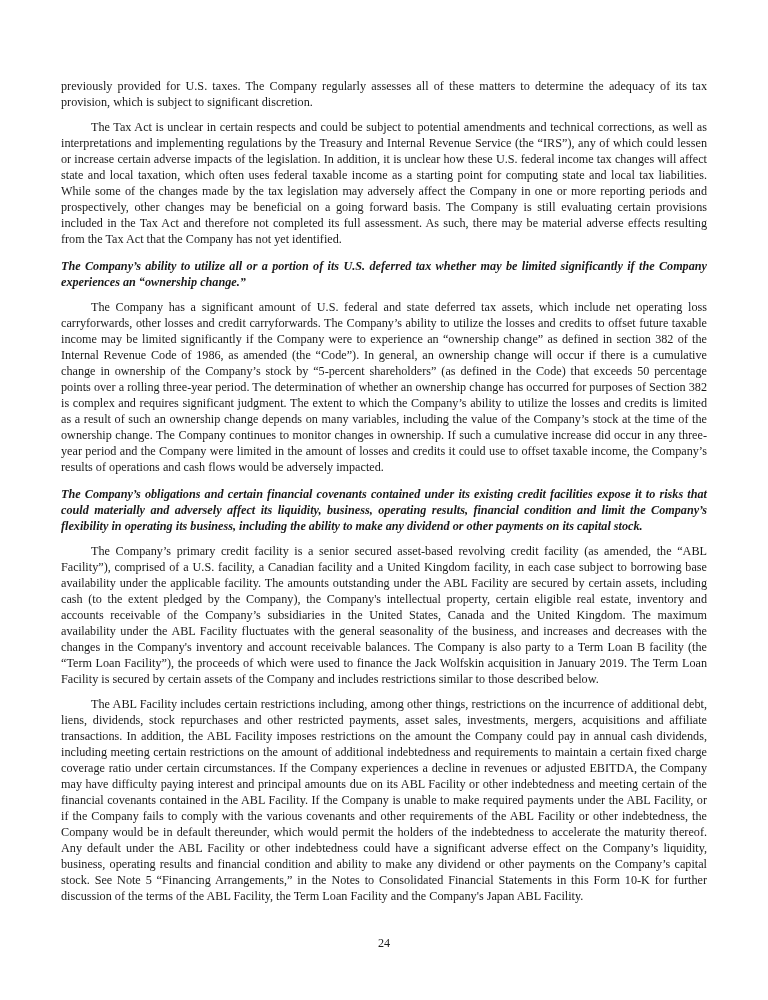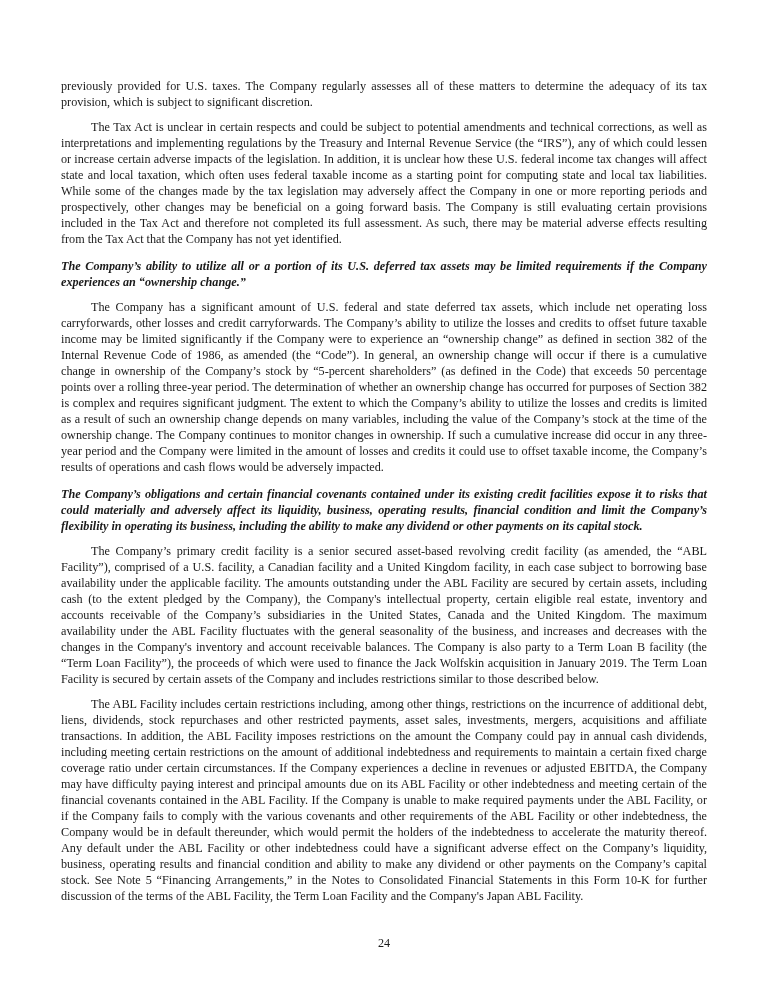--- a/index.html
+++ b/index.html
@@ -47,20 +47,20 @@
     color: #1a1a1a;
   }
 </style>
 </head>
 <body>
 
 <div class="page">
   <div class="content">
     <p class="body">previously provided for U.S. taxes. The Company regularly assesses all of these matters to determine the adequacy of its tax provision, which is subject to significant discretion.</p>
     <p class="body indent">The Tax Act is unclear in certain respects and could be subject to potential amendments and technical corrections, as well as interpretations and implementing regulations by the Treasury and Internal Revenue Service (the “IRS”), any of which could lessen or increase certain adverse impacts of the legislation. In addition, it is unclear how these U.S. federal income tax changes will affect state and local taxation, which often uses federal taxable income as a starting point for computing state and local tax liabilities. While some of the changes made by the tax legislation may adversely affect the Company in one or more reporting periods and prospectively, other changes may be beneficial on a going forward basis. The Company is still evaluating certain provisions included in the Tax Act and therefore not completed its full assessment.  As such, there may be material adverse effects resulting from the Tax Act that the Company has not yet identified.</p>
-    <p class="heading">The Company’s ability to utilize all or a portion of its U.S. deferred tax assets may be limited requirements if the Company experiences an “ownership change.”</p>
+    <p class="heading">The Company’s ability to utilize all or a portion of its U.S. deferred tax whether may be limited significantly if the Company experiences an “ownership change.”</p>
     <p class="body indent">The Company has a significant amount of U.S. federal and state deferred tax assets, which include net operating loss carryforwards, other losses and credit carryforwards. The Company’s ability to utilize the losses and credits to offset future taxable income may be limited significantly if the Company were to experience an “ownership change” as defined in section 382 of the Internal Revenue Code of 1986, as amended (the “Code”). In general, an ownership change will occur if there is a cumulative change in ownership of the Company’s stock by “5-percent shareholders” (as defined in the Code) that exceeds 50 percentage points over a rolling three-year period. The determination of whether an ownership change has occurred for purposes of Section 382 is complex and requires significant judgment. The extent to which the Company’s ability to utilize the losses and credits is limited as a result of such an ownership change depends on many variables, including the value of the Company’s stock at the time of the ownership change. The Company continues to monitor changes in ownership. If such a cumulative increase did occur in any three-year period and the Company were limited in the amount of losses and credits it could use to offset taxable income, the Company’s results of operations and cash flows would be adversely impacted.</p>
     <p class="heading">The Company’s obligations and certain financial covenants contained under its existing credit facilities expose it to risks that could materially and adversely affect its liquidity, business, operating results, financial condition and limit the Company’s flexibility in operating its business, including the ability to make any dividend or other payments on its capital stock.</p>
     <p class="body indent">The Company’s primary credit facility is a senior secured asset-based revolving credit facility (as amended, the “ABL Facility”), comprised of a U.S. facility, a Canadian facility and a United Kingdom facility, in each case subject to borrowing base availability under the applicable facility. The amounts outstanding under the ABL Facility are secured by certain assets, including cash (to the extent pledged by the Company), the Company's intellectual property, certain eligible real estate, inventory and accounts receivable of the Company’s subsidiaries in the United States, Canada and the United Kingdom.  The maximum availability under the ABL Facility fluctuates with the general seasonality of the business, and increases and decreases with the changes in the Company's inventory and account receivable balances.  The Company is also party to a Term Loan B facility (the “Term Loan Facility”), the proceeds of which were used to finance the Jack Wolfskin acquisition in January 2019.  The Term Loan Facility is secured by certain assets of the Company and includes restrictions similar to those described below.</p>
     <p class="body indent">The ABL Facility includes certain restrictions including, among other things, restrictions on the incurrence of additional debt, liens, dividends, stock repurchases and other restricted payments, asset sales, investments, mergers, acquisitions and affiliate transactions. In addition, the ABL Facility imposes restrictions on the amount the Company could pay in annual cash dividends, including meeting certain restrictions on the amount of additional indebtedness and requirements to maintain a certain fixed charge coverage ratio under certain circumstances. If the Company experiences a decline in revenues or adjusted EBITDA, the Company may have difficulty paying interest and principal amounts due on its ABL Facility or other indebtedness and meeting certain of the financial covenants contained in the ABL Facility. If the Company is unable to make required payments under the ABL Facility, or if the Company fails to comply with the various covenants and other requirements of the ABL Facility or other indebtedness, the Company would be in default thereunder, which would permit the holders of the indebtedness to accelerate the maturity thereof. Any default under the ABL Facility or other indebtedness could have a significant adverse effect on the Company’s liquidity, business, operating results and financial condition and ability to make any dividend or other payments on the Company’s capital stock. See Note 5 “Financing Arrangements,” in the Notes to Consolidated Financial Statements in this Form 10-K for further discussion of the terms of the ABL Facility, the Term Loan Facility and the Company's Japan ABL Facility.</p>
   </div>
   <div class="page-number">24</div>
 </div>
 
 </body></html>

